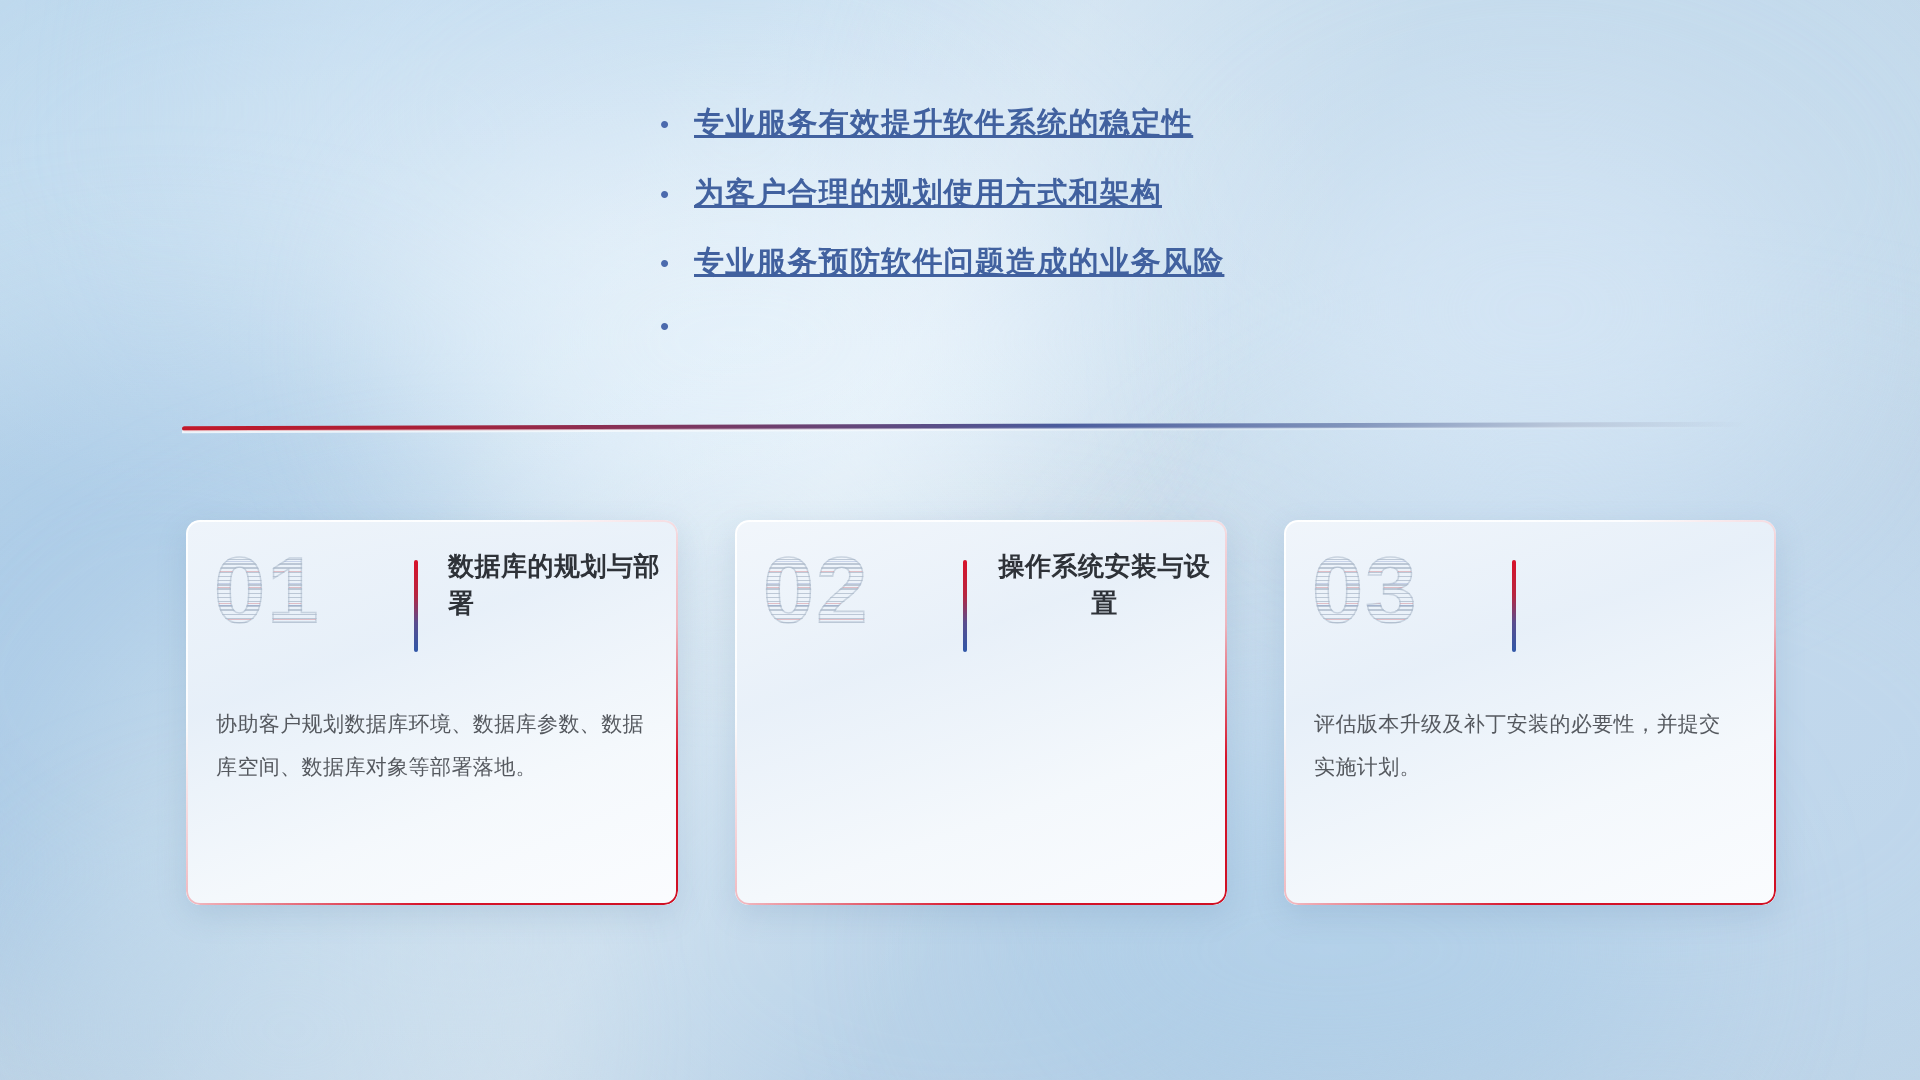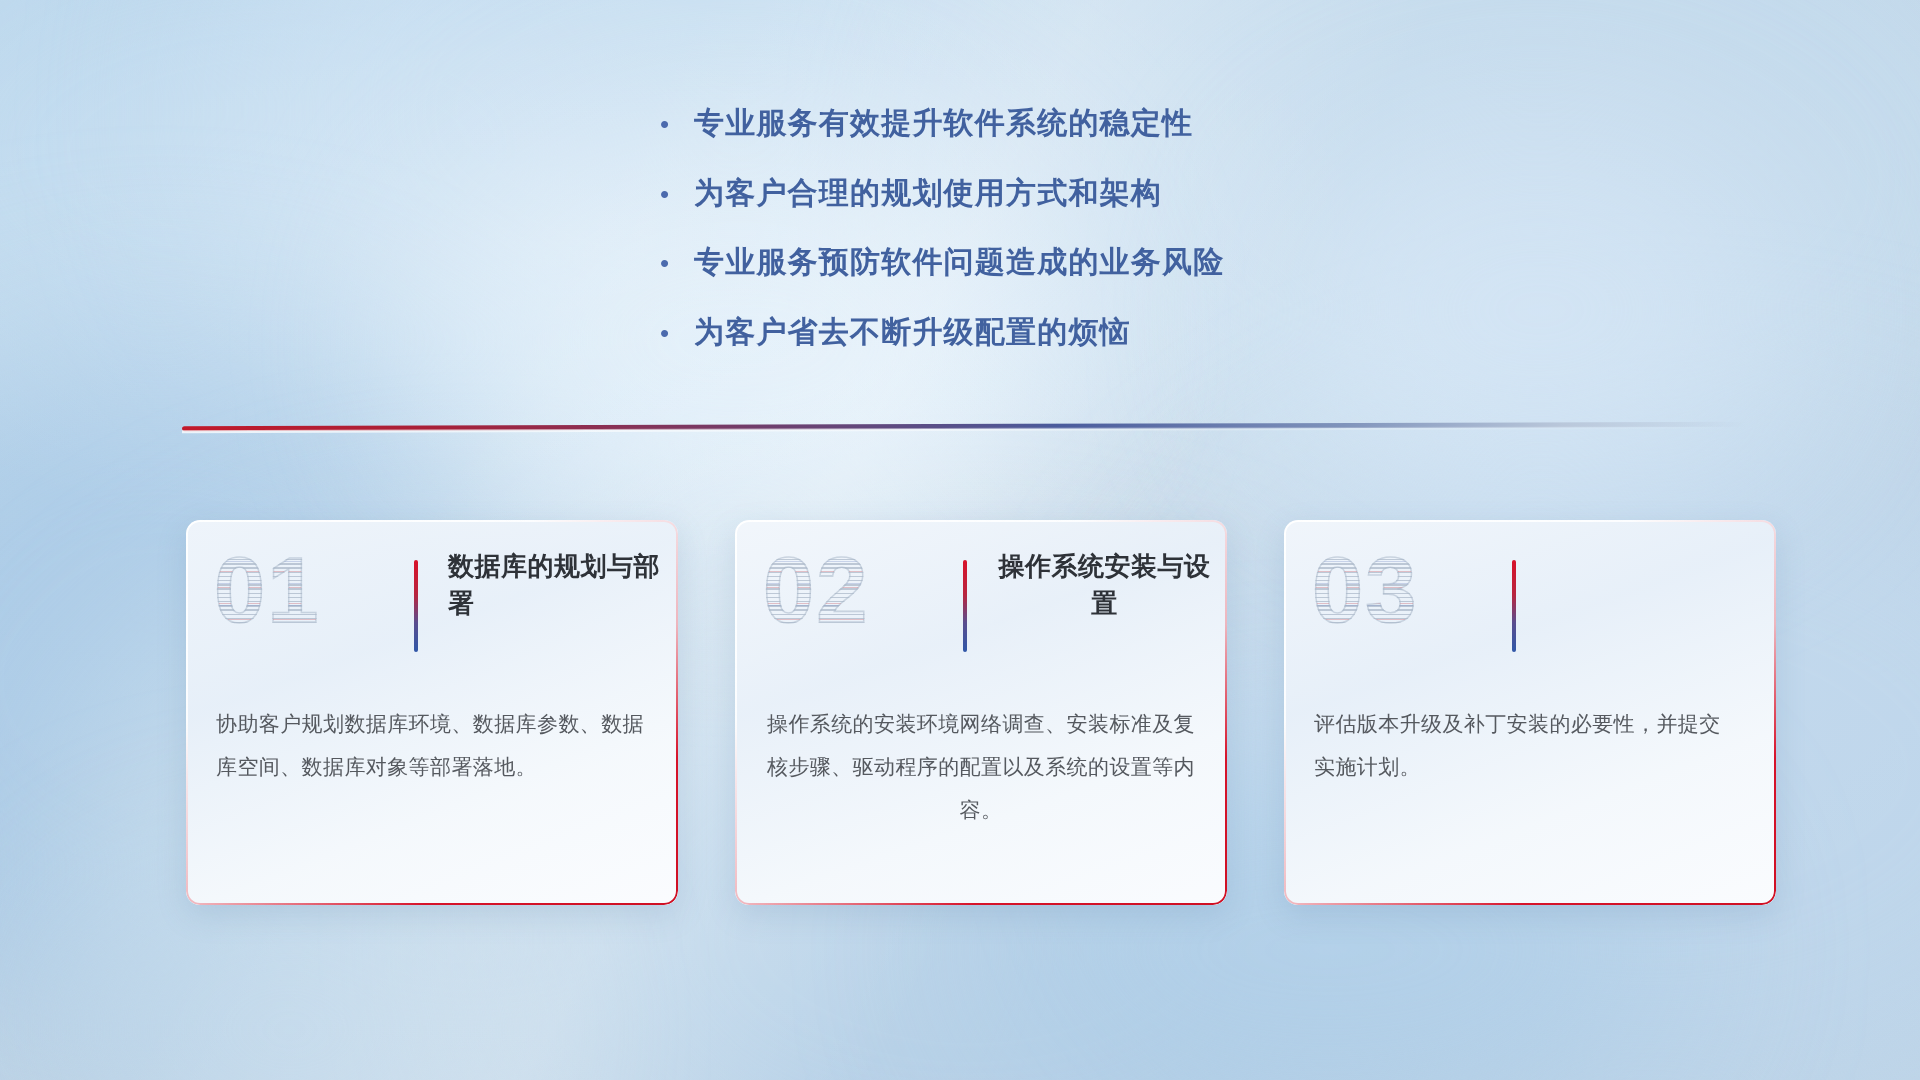--- a/index.html
+++ b/index.html
@@ -35,21 +35,21 @@
   .vignette{position:absolute;inset:0;
     background:radial-gradient(ellipse 80% 70% at 50% 45%,rgba(255,255,255,.08),rgba(120,160,196,.12) 100%);
   }
 
   
   .bullets{position:absolute;left:660px;top:104px;width:760px;}
   .bullet-row{display:flex;align-items:baseline;margin-bottom:32px;}
   .bullet-dot{width:34px;flex:0 0 34px;color:#4b6aad;font-size:26px;line-height:1;}
   .bullet-text{
     font-size:30px;color:#41619f;letter-spacing:1.2px;
-    font-weight:700;line-height:1.25;white-space:nowrap;
+    font-weight:700;line-height:1.25;white-space:nowrap;text-decoration:underline;
   }
 
   
   .divider{position:absolute;left:182px;top:424px;width:1565px;height:8px;}
   .divider .bar{
     position:absolute;left:0;top:0;width:100%;height:5px;
     background:linear-gradient(90deg,#c2192a 0%,#a82038 16%,#6d3f6e 38%,#4a5b9c 56%,#7f93bb 74%,#b9c7da 88%,rgba(197,214,232,0) 100%);
     border-radius:3px;
     transform:skewY(-0.16deg);
   }
@@ -148,21 +148,20 @@
   <div class="bullet-row">
     <span class="bullet-dot">•</span>
     <span class="bullet-text">为客户合理的规划使用方式和架构</span>
   </div>
   <div class="bullet-row">
     <span class="bullet-dot">•</span>
     <span class="bullet-text">专业服务预防软件问题造成的业务风险</span>
   </div>
   <div class="bullet-row">
     <span class="bullet-dot">•</span>
-    <span class="bullet-text">为客户省去不断升级配置的烦恼</span>
   </div>
 </div>
 
 <div class="divider">
   <div class="bar"></div>
   <div class="bar2"></div>
 </div>
 
 <div class="cards">
 
@@ -176,21 +175,20 @@
     <div class="card-body">协助客户规划数据库环境、数据库参数、数据库空间、数据库对象等部署落地。</div>
   </div>
 
   <div class="card card2">
     <div class="edge"></div>
     <div class="card-head">
       <div class="card-num" data-ghost="02">02</div>
       <div class="accent-bar"></div>
       <div class="card-title">操作系统安装与设置</div>
     </div>
-    <div class="card-body">操作系统的安装环境网络调查、安装标准及复核步骤、驱动程序的配置以及系统的设置等内容。</div>
   </div>
 
   <div class="card card3">
     <div class="edge"></div>
     <div class="card-head">
       <div class="card-num" data-ghost="03">03</div>
       <div class="accent-bar"></div>
     </div>
     <div class="card-body">评估版本升级及补丁安装的必要性，并提交实施计划。</div>
   </div>

